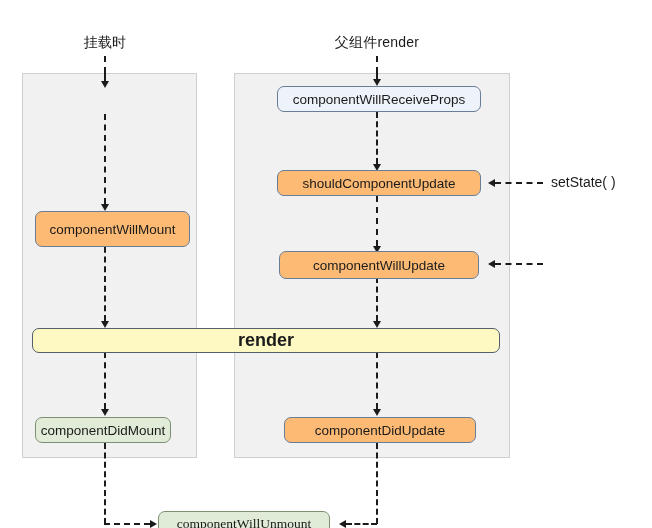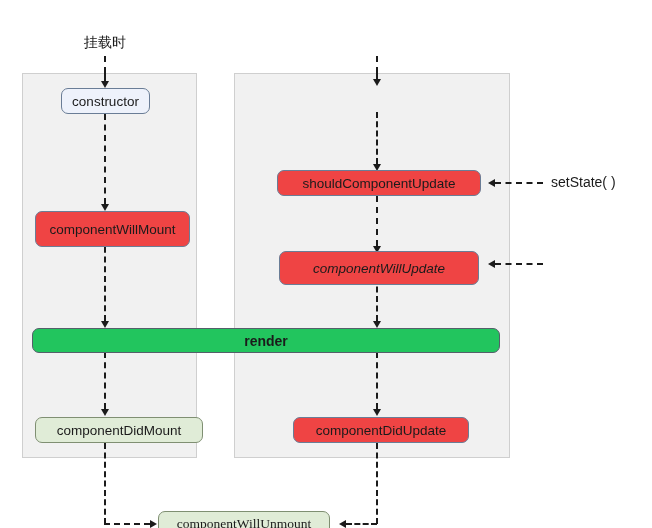--- a/index.html
+++ b/index.html
@@ -39,28 +39,28 @@
     border: 1px solid #6f7a86;
     border-radius: 7px;
     display: flex;
     align-items: center;
     justify-content: center;
     font-size: 13.5px;
     color: #1b1b1b;
     white-space: nowrap;
     z-index: 4;
   }
-  .node.blue   { background: #ef4444; border-color: #6a7d96; }
+  .node.blue   { background: #fdba74; border-color: #6a7d96; }
   .node.pale   { background: #eef2fb; border-color: #6a7d96; }
   .node.green  { background: #e0ecd7; border-color: #7f8f72; }
   .node.render {
-    background: #22c55e;
+    background: #fef9c3;
     border-color: #555f6a;
     font-weight: bold;
-    font-size: 14px;
+    font-size: 18px;
   }
   
   .vline {
     position: absolute;
     width: 0;
     border-left: 2px dashed #1b1b1b;
     z-index: 2;
   }
   .hline {
     position: absolute;
@@ -115,67 +115,68 @@
     background: #16181a;
   }
 </style>
 </head>
 <body>
 
 <div id="canvas">
 
   <div class="phase-label" style="left:105px; top:10px;">挂载时</div>
 
+  <div class="phase-label" style="left:377px; top:10px;">父组件render</div>
 
   <div class="vline" style="left:104px; top:32px; height:17px;"></div>
   <div class="vline" style="left:376px; top:32px; height:17px;"></div>
 
   <div class="panel" style="left:22px; top:49px; width:175px; height:385px;"></div>
 
   <div class="panel" style="left:234px; top:49px; width:276px; height:385px;"></div>
 
   <div class="vline" style="left:104px; top:49px; height:8px;"></div>
   <div class="arrow-down" style="left:100.5px; top:57px;"></div>
 
-  <div class="node pale" style="left:61px; top:64px; width:89px; height:26px;">constructor</div>
 
   <div class="vline" style="left:104px; top:90px; height:90px;"></div>
   <div class="arrow-down" style="left:100.5px; top:180px;"></div>
 
   <div class="node blue" style="left:35px; top:187px; width:155px; height:36px;">componentWillMount</div>
 
   <div class="vline" style="left:104px; top:213px; height:84px;"></div>
   <div class="arrow-down" style="left:100.5px; top:297px;"></div>
 
   <div class="vline" style="left:104px; top:328px; height:57px;"></div>
   <div class="arrow-down" style="left:100.5px; top:385px;"></div>
 
-  <div class="node green" style="left:35px; top:393px; width:168px; height:26px;">componentDidMount</div>
+  <div class="node green" style="left:35px; top:393px; width:136px; height:26px;">componentDidMount</div>
 
   <div class="vline" style="left:376px; top:49px; height:6px;"></div>
   <div class="arrow-down" style="left:372.5px; top:55px;"></div>
 
+  <div class="node pale" style="left:277px; top:62px; width:204px; height:26px;">componentWillReceiveProps</div>
 
   <div class="vline" style="left:376px; top:88px; height:52px;"></div>
   <div class="arrow-down" style="left:372.5px; top:140px;"></div>
 
   <div class="node blue" style="left:277px; top:146px; width:204px; height:26px;">shouldComponentUpdate</div>
 
   <div class="vline" style="left:376px; top:172px; height:50px;"></div>
   <div class="arrow-down" style="left:372.5px; top:222px;"></div>
 
-  <div class="node blue" style="left:279px; top:227px; width:200px; height:34px;font-style:italic;">componentWillUpdate</div>
+  <div class="node blue" style="left:279px; top:227px; width:200px; height:28px;">componentWillUpdate</div>
 
   <div class="vline" style="left:376px; top:253px; height:44px;"></div>
   <div class="arrow-down" style="left:372.5px; top:297px;"></div>
 
   <div class="vline" style="left:376px; top:328px; height:57px;"></div>
   <div class="arrow-down" style="left:372.5px; top:385px;"></div>
 
-  <div class="node blue" style="left:293px; top:393px; width:176px; height:26px;">componentDidUpdate</div>
+  <div class="node blue" style="left:284px; top:393px; width:192px; height:26px;">componentDidUpdate</div>
 
   <div class="node render" style="left:32px; top:304px; width:468px; height:25px;">render</div>
 
   <div class="hline" style="left:495px; top:158px; width:48px;"></div>
   <div class="arrow-left" style="left:488px; top:154.5px;"></div>
   <div class="side-label" style="left:551px; top:150px;text-align:center;">setState( )</div>
 
   <div class="hline" style="left:495px; top:239px; width:48px;"></div>
   <div class="arrow-left" style="left:488px; top:235.5px;"></div>
 

